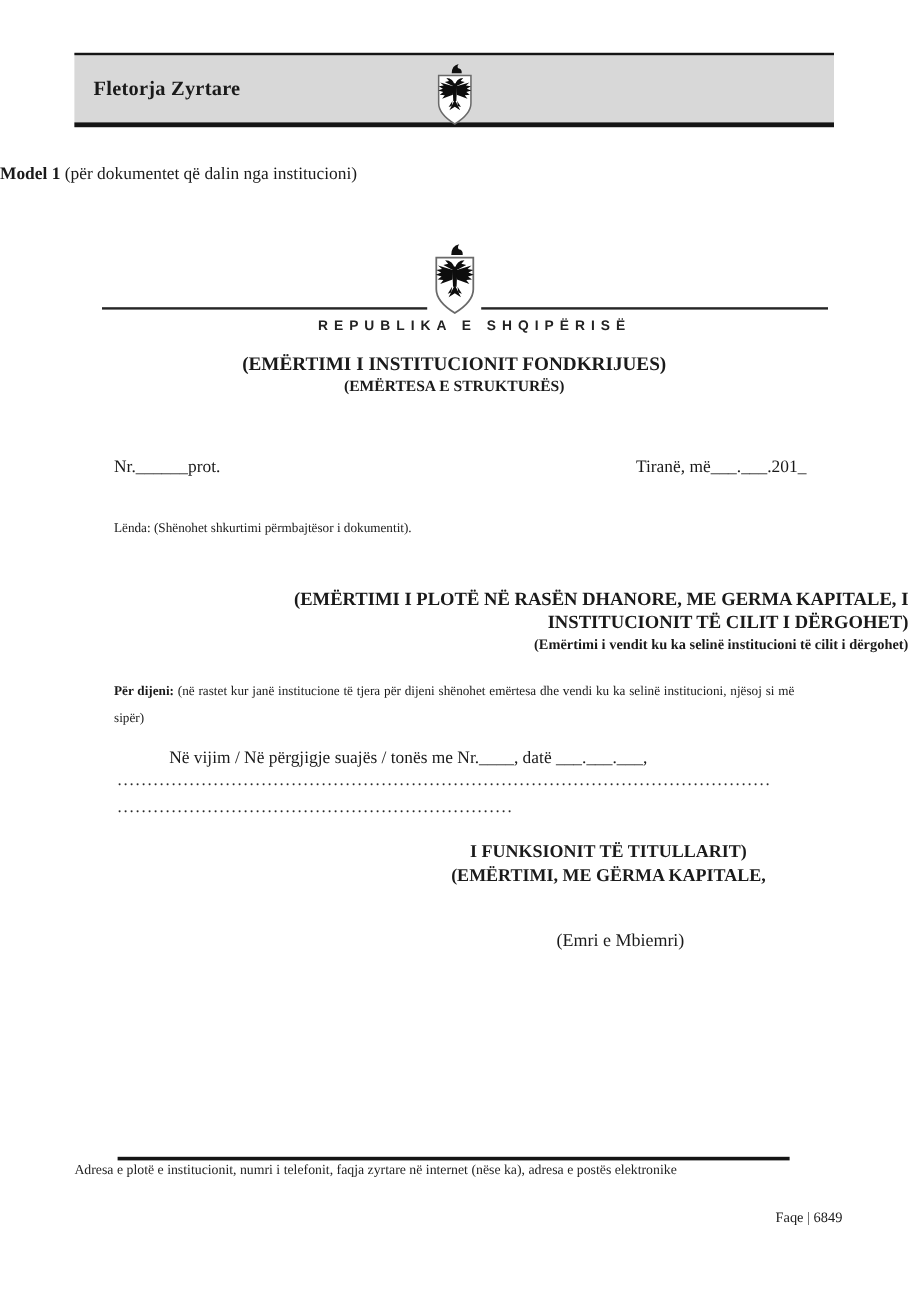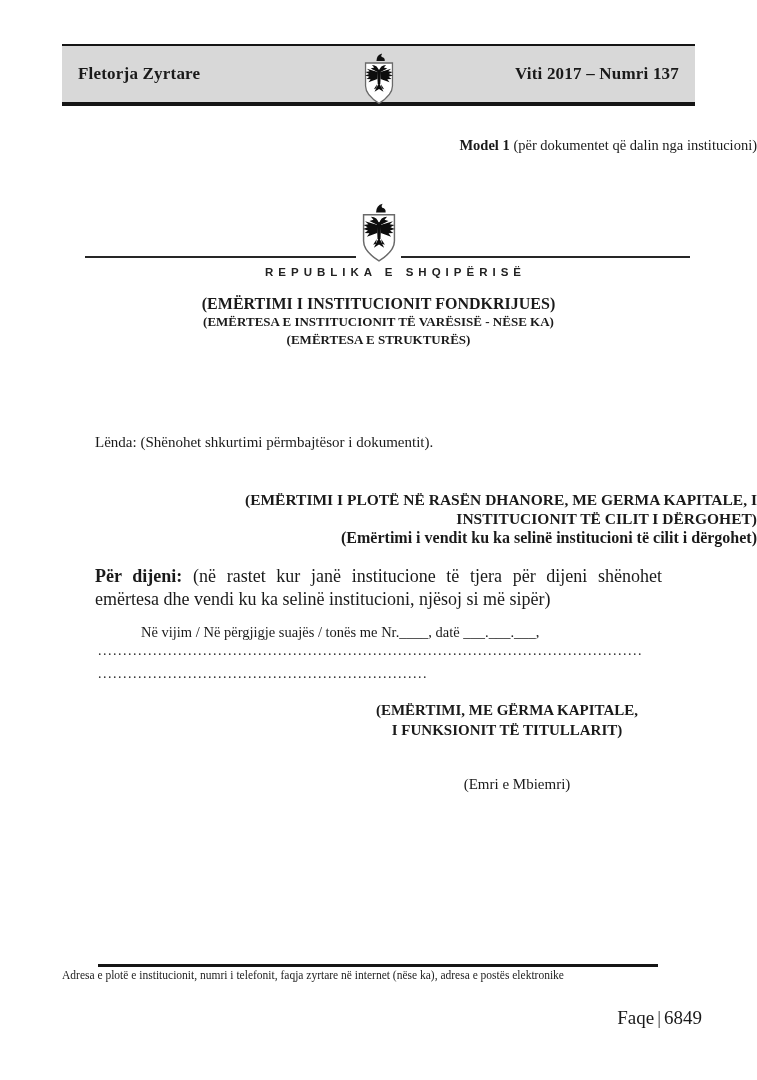--- a/index.html
+++ b/index.html
@@ -10,21 +10,21 @@
   
   .header-bar{
     position:absolute;left:62px;top:44px;width:633px;height:62px;
     background:#d8d8d8;border-top:2px solid #151515;border-bottom:4px solid #151515;
     display:flex;align-items:center;justify-content:space-between;
     padding:16px 16px;box-sizing:border-box;
   }
   .header-title{font-size:17px;font-weight:bold;letter-spacing:.2px;}
   .header-crest{position:absolute;left:50%;transform:translateX(-50%);top:5px;}
   
-  .model-note{position:absolute;top:137px;left:0;width:100%;text-align:right;font-size:14.5px;}
+  .model-note{position:absolute;top:137px;left:0;width:100%;text-align:left;font-size:14.5px;}
   .model-note .b{font-weight:bold;}
   
   .emblem-wrap{position:absolute;top:202px;left:0;width:100%;height:66px;}
   .emblem-wrap .crest{position:absolute;left:50%;transform:translateX(-50%);top:0;}
   .rule-left,.rule-right{position:absolute;top:54px;border-top:2px solid #262626;height:0;}
   .rule-left{left:85px;width:271px;}
   .rule-right{left:401px;width:289px;}
   .republic-name{
     position:absolute;top:266px;left:17px;width:100%;text-align:center;
     font-family:"Liberation Sans", sans-serif;font-weight:bold;
@@ -33,41 +33,41 @@
   
   .inst-block{position:absolute;top:294px;left:0;width:100%;text-align:center;font-weight:bold;}
   .inst-l1{font-size:16px;line-height:19px;}
   .inst-l2,.inst-l3{font-size:13px;line-height:18px;}
   
   .proto-line{
     position:absolute;top:381px;left:95px;right:85px;
     display:flex;justify-content:space-between;font-size:14.5px;
   }
   
-  .subject-line{position:absolute;top:434px;left:95px;font-size:15px;}
+  .subject-line{position:absolute;top:434px;left:95px;font-size:11px;}
   
   .recipient-block{position:absolute;top:490px;left:0;width:100%;text-align:right;font-weight:bold;}
   .rec-l1,.rec-l2{font-size:15.5px;line-height:19px;}
-  .rec-l3{font-size:16px;line-height:19px;}
+  .rec-l3{font-size:12px;line-height:19px;}
   
-  .cc-par{position:absolute;top:565px;left:95px;width:567px;font-size:18px;line-height:22.5px;text-align:justify;}
+  .cc-par{position:absolute;top:565px;left:95px;width:567px;font-size:11px;line-height:22.5px;text-align:justify;}
   .cc-par .b{font-weight:bold;}
   
   .ref-line{position:absolute;top:624px;left:95px;font-size:14.5px;margin-left:46px;}
   .dots{position:absolute;left:98px;font-size:14px;letter-spacing:1.5px;color:#2a2a2a;
         white-space:nowrap;overflow:hidden;height:18px;}
   .dots-1{top:643px;width:545px;}
   .dots-2{top:666px;width:330px;}
   
   .sig-title{position:absolute;top:701px;left:352px;width:310px;text-align:center;font-weight:bold;font-size:15px;line-height:19.5px;}
   .sig-name{position:absolute;top:776px;left:397px;width:240px;text-align:center;font-weight:normal;font-size:15px;}
   
   .footer-rule{position:absolute;top:964px;left:98px;width:560px;border-top:3px solid #151515;height:0;}
   .footer-note{position:absolute;top:969px;left:62px;width:633px;font-size:11.5px;color:#222;}
-  .page-num{position:absolute;top:1007px;right:55px;font-size:19px;display:flex;align-items:center;}
+  .page-num{position:absolute;top:1007px;right:55px;font-size:12px;display:flex;align-items:center;}
   .page-num .sep{margin:0 3px;color:#444;font-weight:normal;}
   .hidden-defs{position:absolute;width:0;height:0;overflow:hidden;}
 </style>
 </head>
 <body>
 
 <svg class="hidden-defs" aria-hidden="true">
   <defs>
     <g id="eagle-crest">
       <path d="M28 14 q0 -10 9 -12 q-2.5 3.5 -.5 5.5 q5 .5 4.5 6.5 z" fill="#101010"></path>
@@ -86,62 +86,64 @@
   </defs>
 </svg>
 
 <div id="page">
 
   <div class="header-bar">
     <span class="header-title">Fletorja Zyrtare</span>
     <svg class="header-crest" width="41" height="56" viewBox="0 0 64 84">
         <use href="#eagle-crest"></use>
       </svg>
-    <span class="header-title">Viti 2017 – Numri 137</span>
   </div>
 
   <div class="model-note">
     <span class="b">Model 1</span><span> (për dokumentet që dalin nga institucioni)</span>
   </div>
 
   <div class="emblem-wrap">
     <div class="rule-left"></div>
     <div class="rule-right"></div>
     <svg class="crest" width="47" height="62" viewBox="0 0 64 84">
         <use href="#eagle-crest"></use>
       </svg>
   </div>
   <div class="republic-name">REPUBLIKA E SHQIPËRISË</div>
 
   <div class="inst-block">
     <div class="inst-l1">(EMËRTIMI I INSTITUCIONIT FONDKRIJUES)</div>
-    <div class="inst-l2">(EMËRTESA E INSTITUCIONIT TË VARËSISË - NËSE KA)</div>
     <div class="inst-l3">(EMËRTESA E STRUKTURËS)</div>
   </div>
 
+  <div class="proto-line">
+    <span>Nr.______prot.</span>
+    <span>Tiranë, më___.___.201_</span>
+  </div>
 
   <div class="subject-line">Lënda: (Shënohet shkurtimi përmbajtësor i dokumentit).</div>
 
   <div class="recipient-block">
     <div class="rec-l1">(EMËRTIMI I PLOTË NË RASËN DHANORE, ME GERMA KAPITALE, I</div>
     <div class="rec-l2">INSTITUCIONIT TË CILIT I DËRGOHET)</div>
     <div class="rec-l3">(Emërtimi i vendit ku ka selinë institucioni të cilit i dërgohet)</div>
   </div>
 
   <div class="cc-par">
     <span class="b">Për dijeni:</span><span> (në rastet kur janë institucione të tjera për dijeni shënohet emërtesa dhe vendi ku ka selinë institucioni, njësoj si më sipër)</span>
   </div>
 
   <div class="ref-line">Në vijim / Në përgjigje suajës / tonës me Nr.____, datë ___.___.___,</div>
   <div class="dots dots-1">................................................................................................................</div>
   <div class="dots dots-2">....................................................................</div>
 
   <div class="sig-title">
+    <div>I FUNKSIONIT TË TITULLARIT)</div>
     <div>(EMËRTIMI, ME GËRMA KAPITALE,</div>
-    <div>I FUNKSIONIT TË TITULLARIT)</div>
   </div>
   <div class="sig-name">(Emri e Mbiemri)</div>
 
   <div class="footer-rule"></div>
   <div class="footer-note">Adresa e plotë e institucionit, numri i telefonit, faqja zyrtare në internet (nëse ka), adresa e postës elektronike</div>
   <div class="page-num">
     <span>Faqe</span>
     <span class="sep">|</span>
     <span>6849</span>
   </div>

